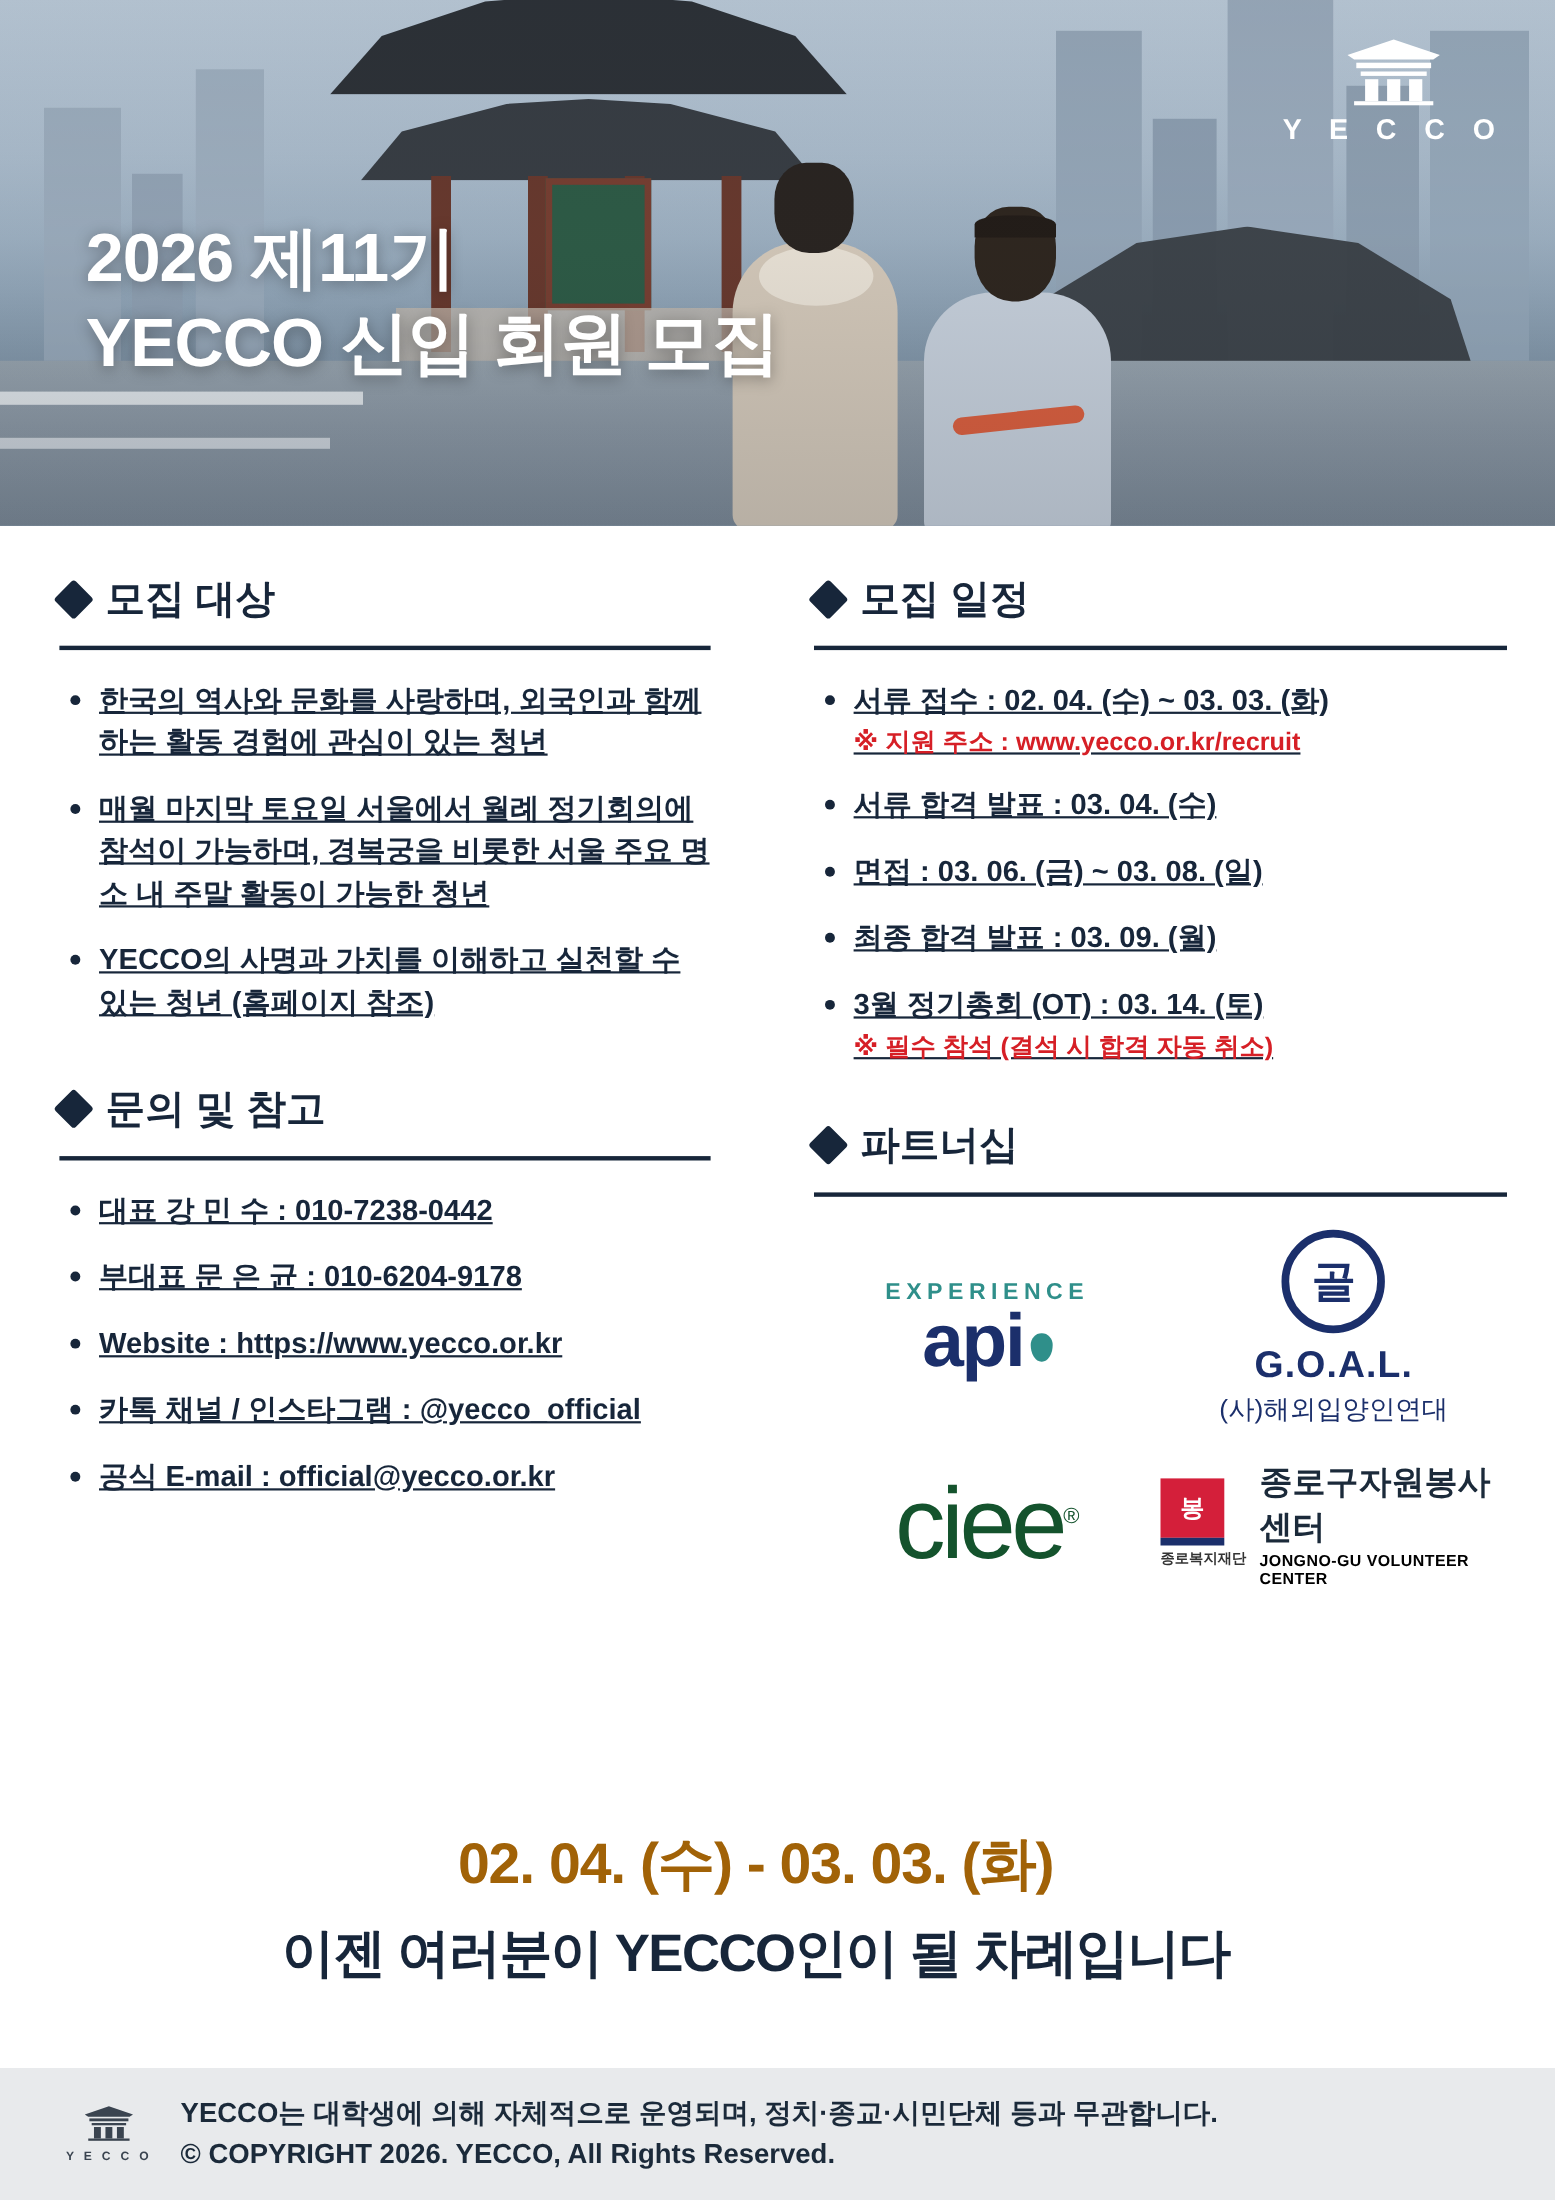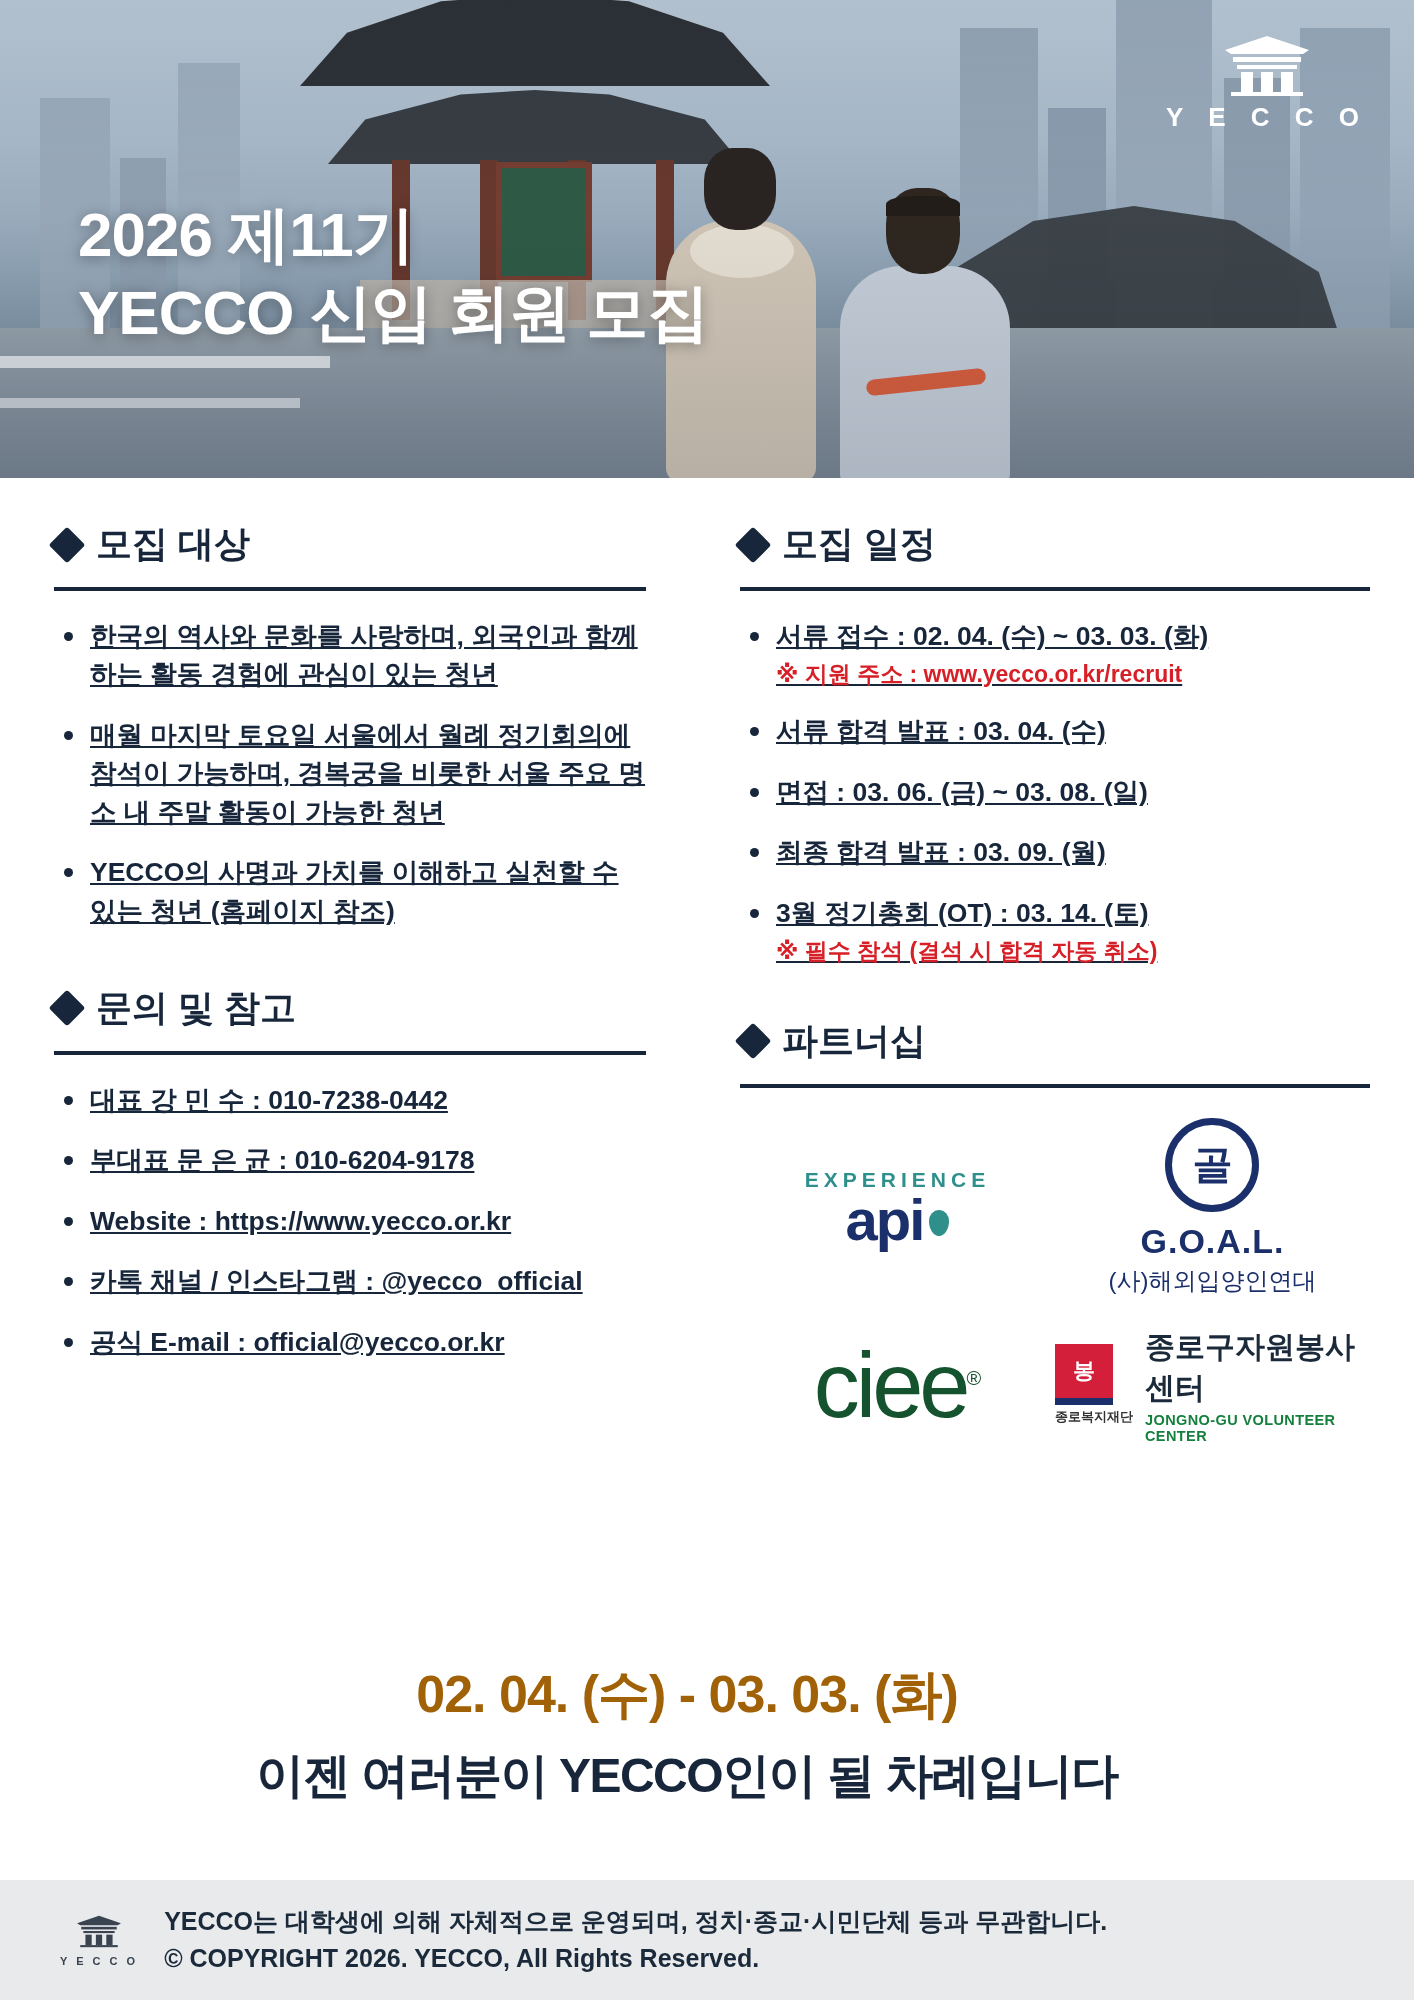--- a/index.html
+++ b/index.html
@@ -160,21 +160,21 @@
   .partners {
     display: grid; grid-template-columns: 1fr 1fr;
     row-gap: 30px; align-items: center; justify-items: center;
     margin-top: 30px;
   }
   .logo-api { text-align: center; }
   .logo-api .exp {
     font-size: 21px; letter-spacing: 5px; color: #2f8f8a; font-weight: 700;
   }
   .logo-api .api-word {
-    font-size: 58px; font-weight: 800; color: #1b2f6b; line-height: .95; letter-spacing: -2px;
+    font-size: 68px; font-weight: 800; color: #1b2f6b; line-height: .95; letter-spacing: -2px;
     position: relative;
   }
   .pin {
     display: inline-block; width: 20px; height: 26px; background: #2f8f8a;
     border-radius: 50% 50% 50% 50% / 42% 42% 60% 60%;
     position: relative; top: -4px; margin-left: 6px;
   }
   .logo-goal { text-align: center; color: #1b2f6b; }
   .goal-circle {
     width: 94px; height: 94px; border-radius: 50%; border: 7px solid #1b2f6b;
@@ -192,21 +192,21 @@
   .jongno-badge {
     width: 58px; height: 54px; background: #d41f3a; position: relative; flex: none;
     display: flex; align-items: center; justify-content: center;
     color: #fff; font-size: 22px; font-weight: 800;
   }
   .jongno-badge::after {
     content: ""; position: absolute; left: 0; right: 0; bottom: -7px; height: 7px; background: #1b2f6b;
   }
   .jongno-sub { font-size: 13px; color: #333; text-align: center; margin-top: 10px; font-weight: 700; }
   .jongno-text .kr { font-size: 30px; font-weight: 800; color: #1b2a3a; }
-  .jongno-text .en { font-size: 14.5px; font-weight: 700; color: #15803d; letter-spacing: .4px; margin-top: 3px; }
+  .jongno-text .en { font-size: 14.5px; font-weight: 700; color: #000000; letter-spacing: .4px; margin-top: 3px; }
 
   
   .cta {
     position: absolute; left: 0; top: 1660px; width: 1414px;
     text-align: center; padding-right: 40px;
   }
   .cta .dates {
     font-size: 52px; font-weight: 800; color: #a16207; letter-spacing: -1px;
   }
   .cta .slogan {

